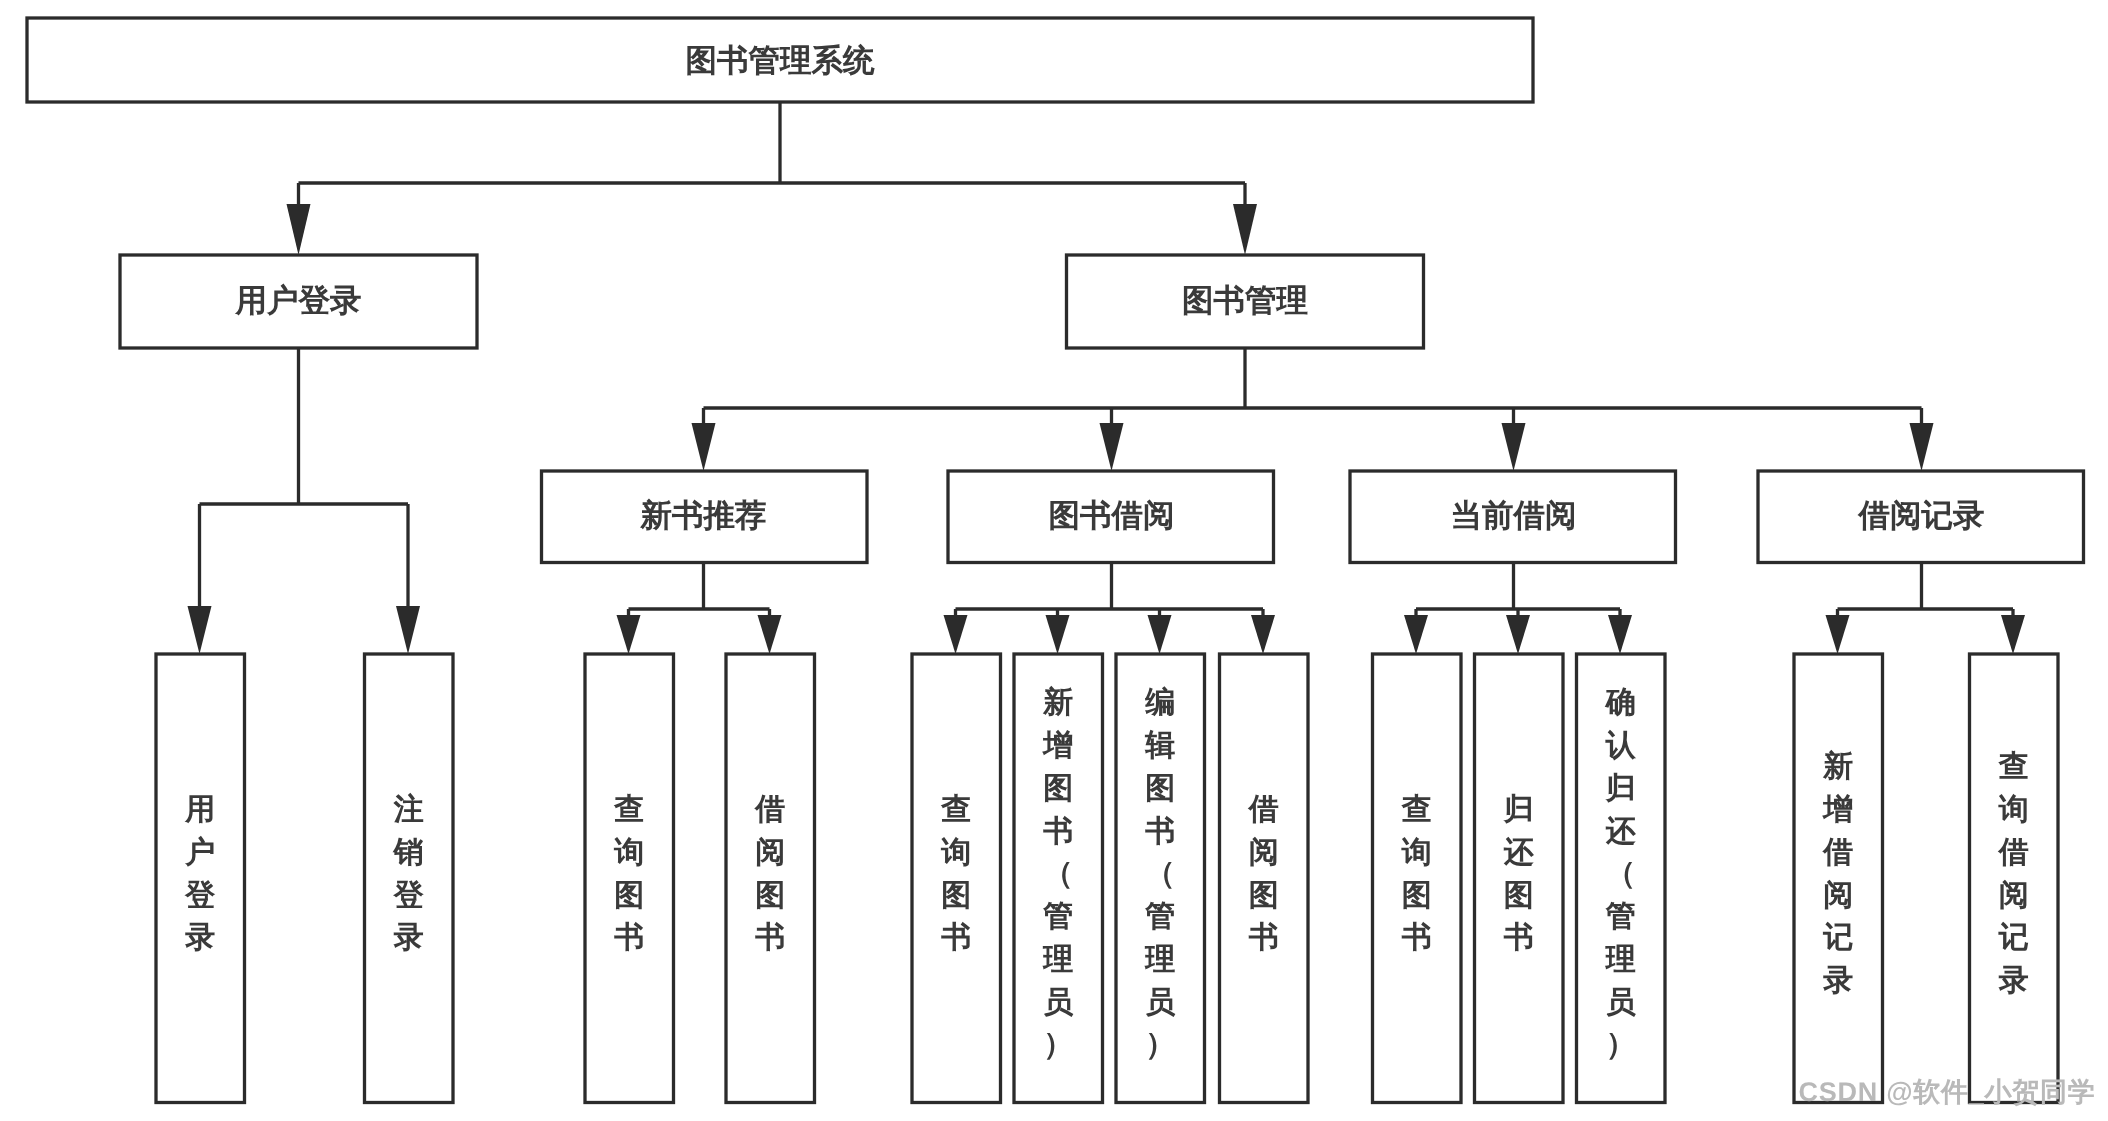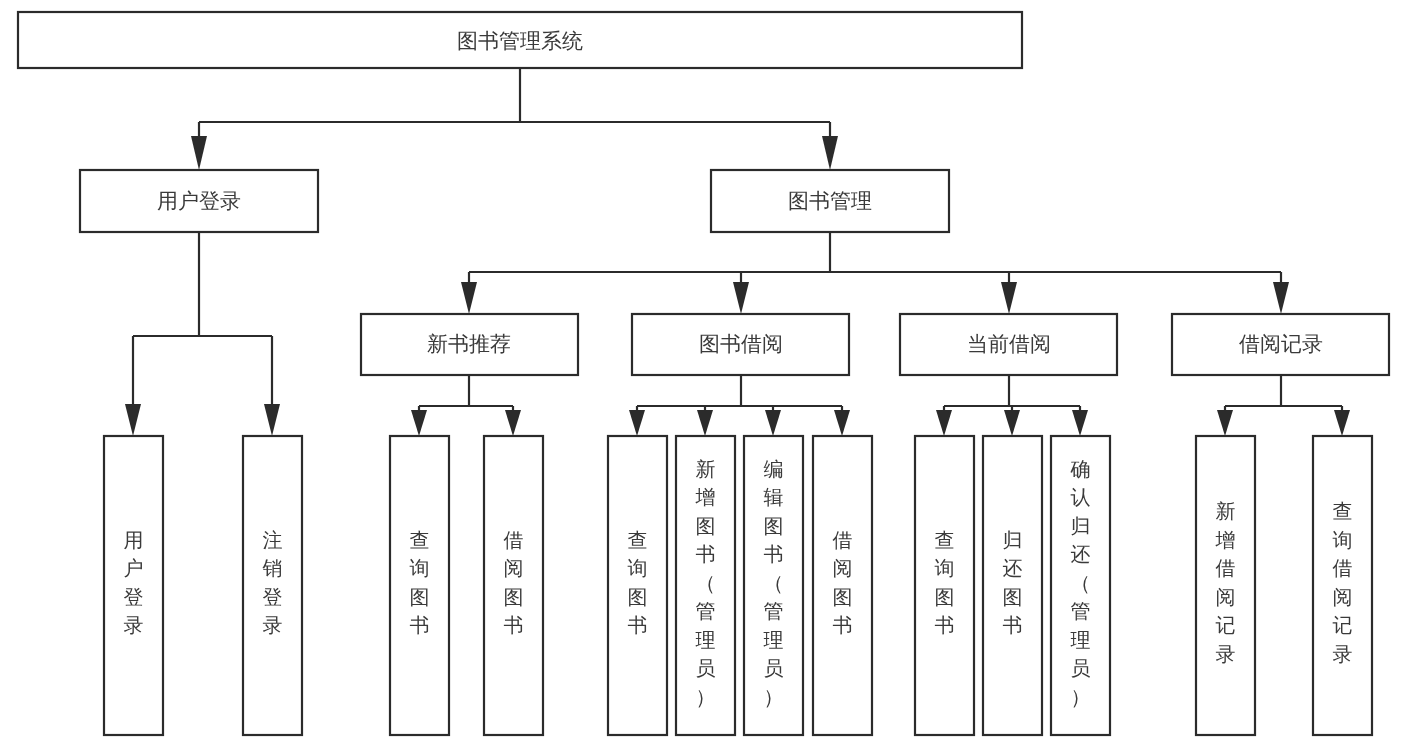--- a/index.html
+++ b/index.html
@@ -9,20 +9,21 @@
   }
   body {
     font-family: "Liberation Sans", "DejaVu Sans", sans-serif;
   }
   #canvas {
     position: relative;
     width: 1405px;
     height: 745px;
     background: #ffffff;
     overflow: hidden;
+    font-weight: bold;
   }
   #diagram-svg {
     position: absolute;
     left: 0;
     top: 0;
     width: 1405px;
     height: 747px;
   }
   .node-box {
     fill: #ffffff;
@@ -221,13 +222,14 @@
         <text class="node-label-vertical" x="773.5" y="461.25"><tspan x="773.5" dy="0" dominant-baseline="hanging">编</tspan><tspan x="773.5" dy="28.5" dominant-baseline="hanging">辑</tspan><tspan x="773.5" dy="28.5" dominant-baseline="hanging">图</tspan><tspan x="773.5" dy="28.5" dominant-baseline="hanging">书</tspan><tspan x="773.5" dy="28.5" dominant-baseline="hanging">（</tspan><tspan x="773.5" dy="28.5" dominant-baseline="hanging">管</tspan><tspan x="773.5" dy="28.5" dominant-baseline="hanging">理</tspan><tspan x="773.5" dy="28.5" dominant-baseline="hanging">员</tspan><tspan x="773.5" dy="28.5" dominant-baseline="hanging">）</tspan></text>
         <text class="node-label-vertical" x="842.5" y="532.5"><tspan x="842.5" dy="0" dominant-baseline="hanging">借</tspan><tspan x="842.5" dy="28.5" dominant-baseline="hanging">阅</tspan><tspan x="842.5" dy="28.5" dominant-baseline="hanging">图</tspan><tspan x="842.5" dy="28.5" dominant-baseline="hanging">书</tspan></text>
         <text class="node-label-vertical" x="944.5" y="532.5"><tspan x="944.5" dy="0" dominant-baseline="hanging">查</tspan><tspan x="944.5" dy="28.5" dominant-baseline="hanging">询</tspan><tspan x="944.5" dy="28.5" dominant-baseline="hanging">图</tspan><tspan x="944.5" dy="28.5" dominant-baseline="hanging">书</tspan></text>
         <text class="node-label-vertical" x="1012.5" y="532.5"><tspan x="1012.5" dy="0" dominant-baseline="hanging">归</tspan><tspan x="1012.5" dy="28.5" dominant-baseline="hanging">还</tspan><tspan x="1012.5" dy="28.5" dominant-baseline="hanging">图</tspan><tspan x="1012.5" dy="28.5" dominant-baseline="hanging">书</tspan></text>
         <text class="node-label-vertical" x="1080.5" y="461.25"><tspan x="1080.5" dy="0" dominant-baseline="hanging">确</tspan><tspan x="1080.5" dy="28.5" dominant-baseline="hanging">认</tspan><tspan x="1080.5" dy="28.5" dominant-baseline="hanging">归</tspan><tspan x="1080.5" dy="28.5" dominant-baseline="hanging">还</tspan><tspan x="1080.5" dy="28.5" dominant-baseline="hanging">（</tspan><tspan x="1080.5" dy="28.5" dominant-baseline="hanging">管</tspan><tspan x="1080.5" dy="28.5" dominant-baseline="hanging">理</tspan><tspan x="1080.5" dy="28.5" dominant-baseline="hanging">员</tspan><tspan x="1080.5" dy="28.5" dominant-baseline="hanging">）</tspan></text>
         <text class="node-label-vertical" x="1225.5" y="504"><tspan x="1225.5" dy="0" dominant-baseline="hanging">新</tspan><tspan x="1225.5" dy="28.5" dominant-baseline="hanging">增</tspan><tspan x="1225.5" dy="28.5" dominant-baseline="hanging">借</tspan><tspan x="1225.5" dy="28.5" dominant-baseline="hanging">阅</tspan><tspan x="1225.5" dy="28.5" dominant-baseline="hanging">记</tspan><tspan x="1225.5" dy="28.5" dominant-baseline="hanging">录</tspan></text>
         <text class="node-label-vertical" x="1342.5" y="504"><tspan x="1342.5" dy="0" dominant-baseline="hanging">查</tspan><tspan x="1342.5" dy="28.5" dominant-baseline="hanging">询</tspan><tspan x="1342.5" dy="28.5" dominant-baseline="hanging">借</tspan><tspan x="1342.5" dy="28.5" dominant-baseline="hanging">阅</tspan><tspan x="1342.5" dy="28.5" dominant-baseline="hanging">记</tspan><tspan x="1342.5" dy="28.5" dominant-baseline="hanging">录</tspan></text>
       </g>
   </svg>
 
+  <div class="watermark">CSDN @软件_小贺同学</div>
 </div>
 
 </body></html>

